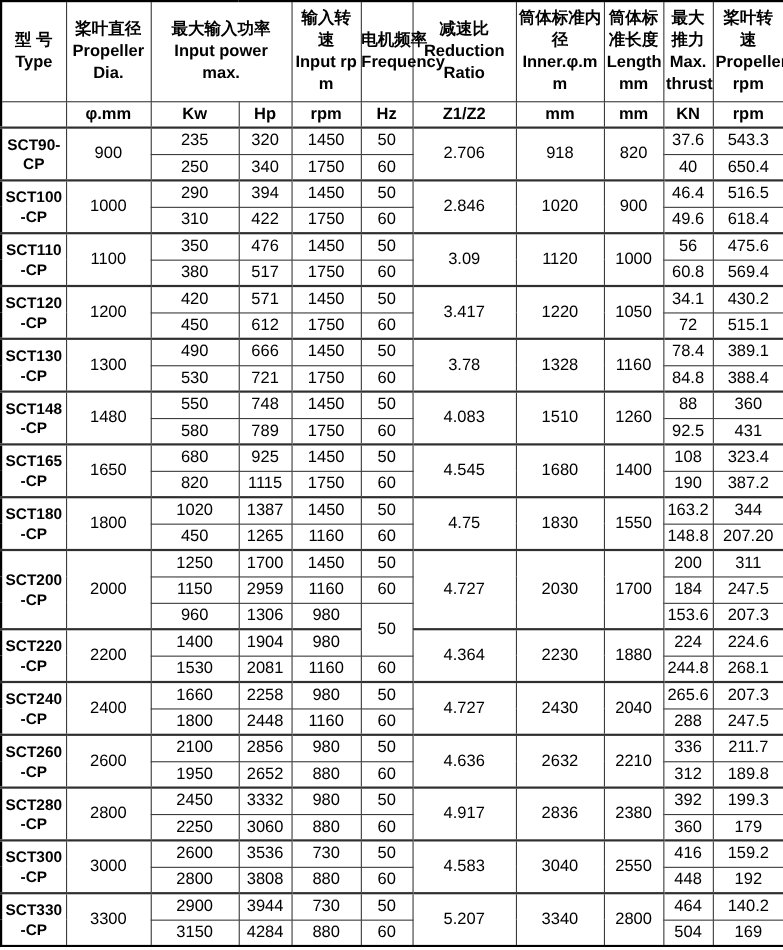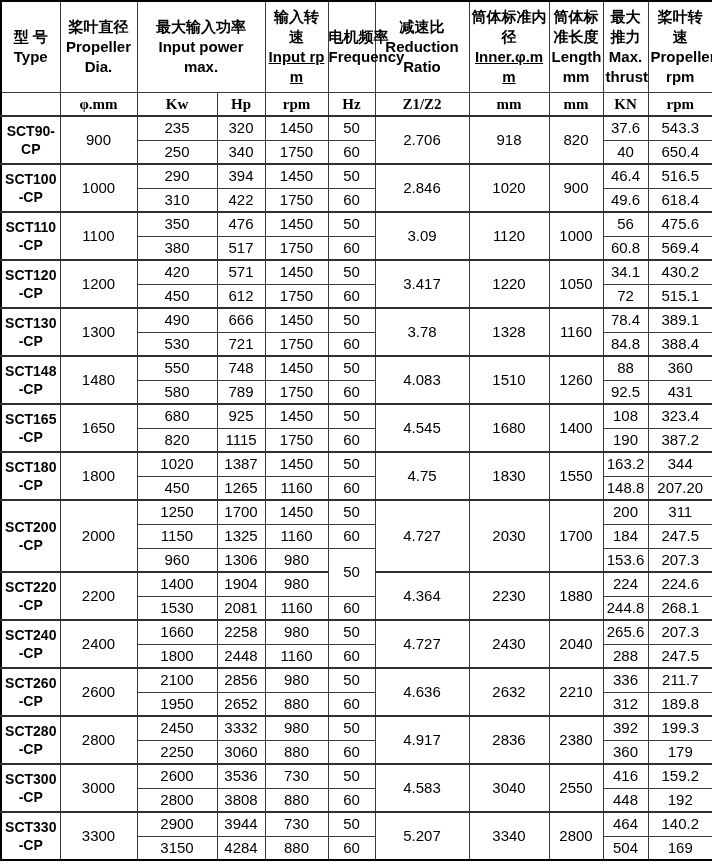--- a/index.html
+++ b/index.html
@@ -1,27 +1,27 @@
 <!DOCTYPE html>
 <html><head>
 <meta charset="utf-8">
 <style>
   html,body{margin:0;padding:0;background:#fff;}
   .page{width:712px;font-family:"Liberation Sans",sans-serif;color:#000;}
   table.spec{border-collapse:collapse;table-layout:fixed;width:712px;border:2px solid #000;}
   th,td{border:1px solid #3b3b3b;text-align:center;vertical-align:middle;padding:0 1px;overflow:visible;background:#fff;}
   thead th{font-weight:bold;font-size:15px;line-height:20px;padding:0 2px;}
   thead tr.main th{height:90px;}
-  thead tr.units th{height:22px;border-bottom:2px solid #2f2f2f;font-family:Liberation Serif, serif;}
+  thead tr.units th{height:22px;border-bottom:2px solid #2f2f2f;}
   tbody tr{height:24px;}
   tbody td{font-size:15px;line-height:18px;}
   td.model{font-weight:bold;font-size:14px;line-height:18px;word-break:break-all;padding:0 2px;}
   tr.group-start td{border-top:2px solid #2f2f2f;}
   .nowrap{white-space:nowrap;padding:0;margin-left:32px;}
-  .ba{word-break:break-all;text-decoration:underline;}
+  .ba{word-break:break-all;}
   .zh,.en{display:block;}
 </style>
 </head>
 <body>
 
 <div class="page">
   <table class="spec">
     <colgroup>
       <col style="width:59px">
         <col style="width:77px">
@@ -269,21 +269,21 @@
           <td>1450</td>
           <td>50</td>
           <td rowspan="3">4.727</td>
           <td rowspan="3">2030</td>
           <td rowspan="3">1700</td>
           <td>200</td>
           <td>311</td>
         </tr>
         <tr>
           <td>1150</td>
-          <td>1325</td>
+          <td>2959</td>
           <td>1160</td>
           <td>60</td>
           <td>184</td>
           <td>247.5</td>
         </tr>
         <tr>
           <td>960</td>
           <td>1306</td>
           <td>980</td>
           <td rowspan="2">50</td>

